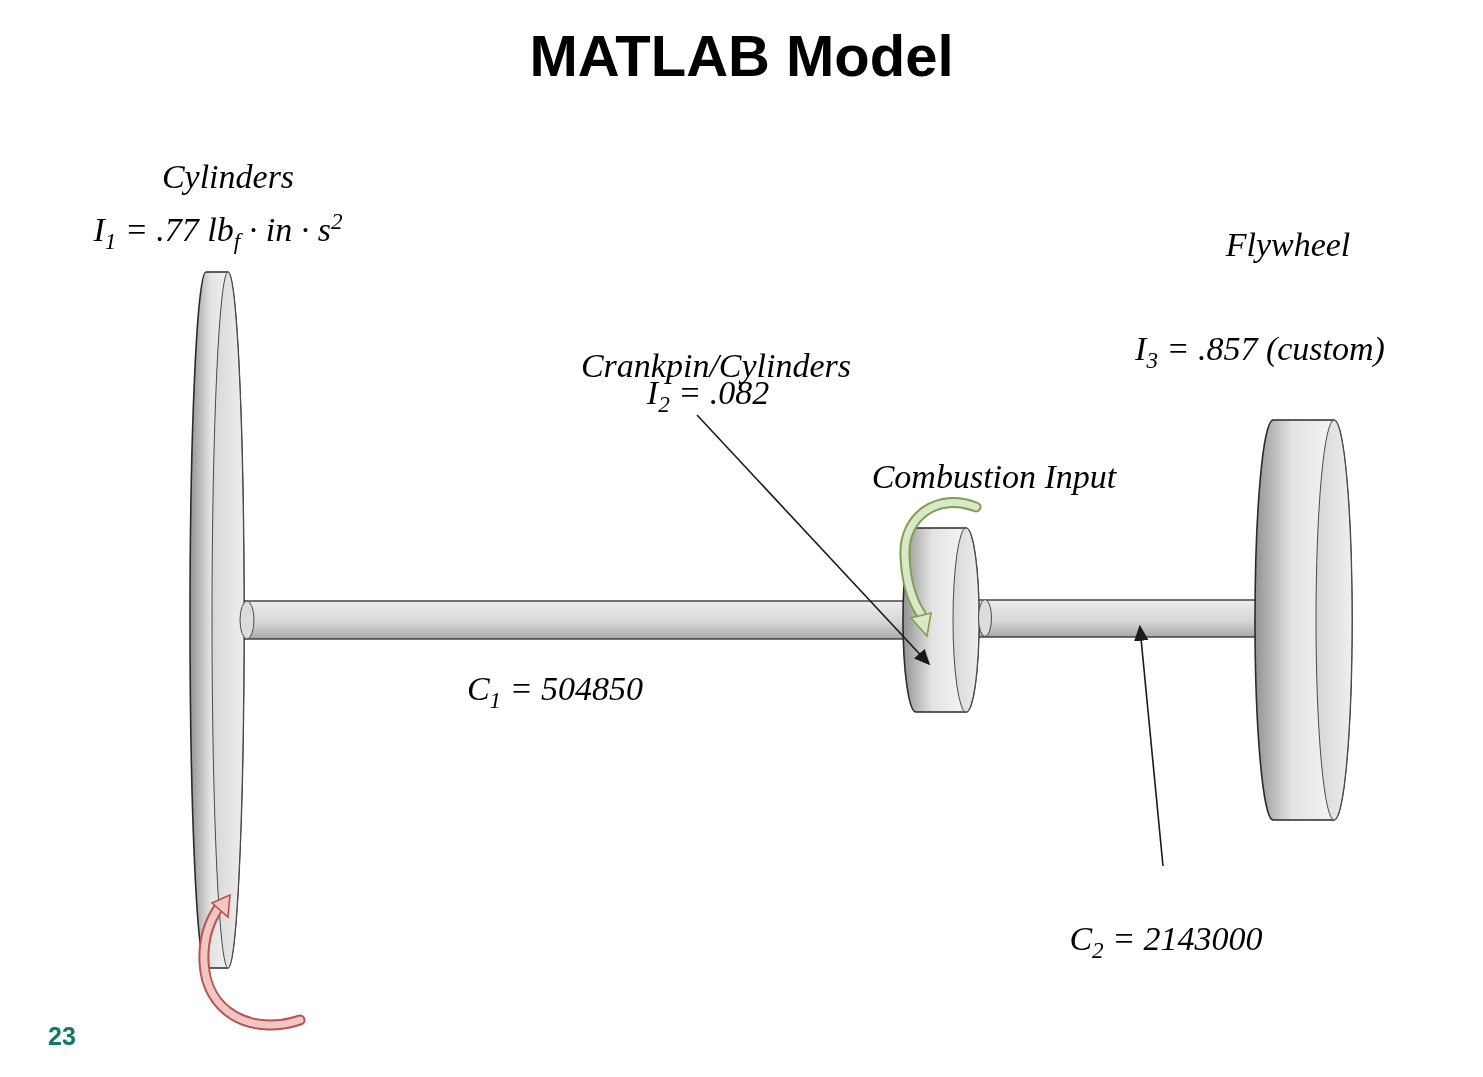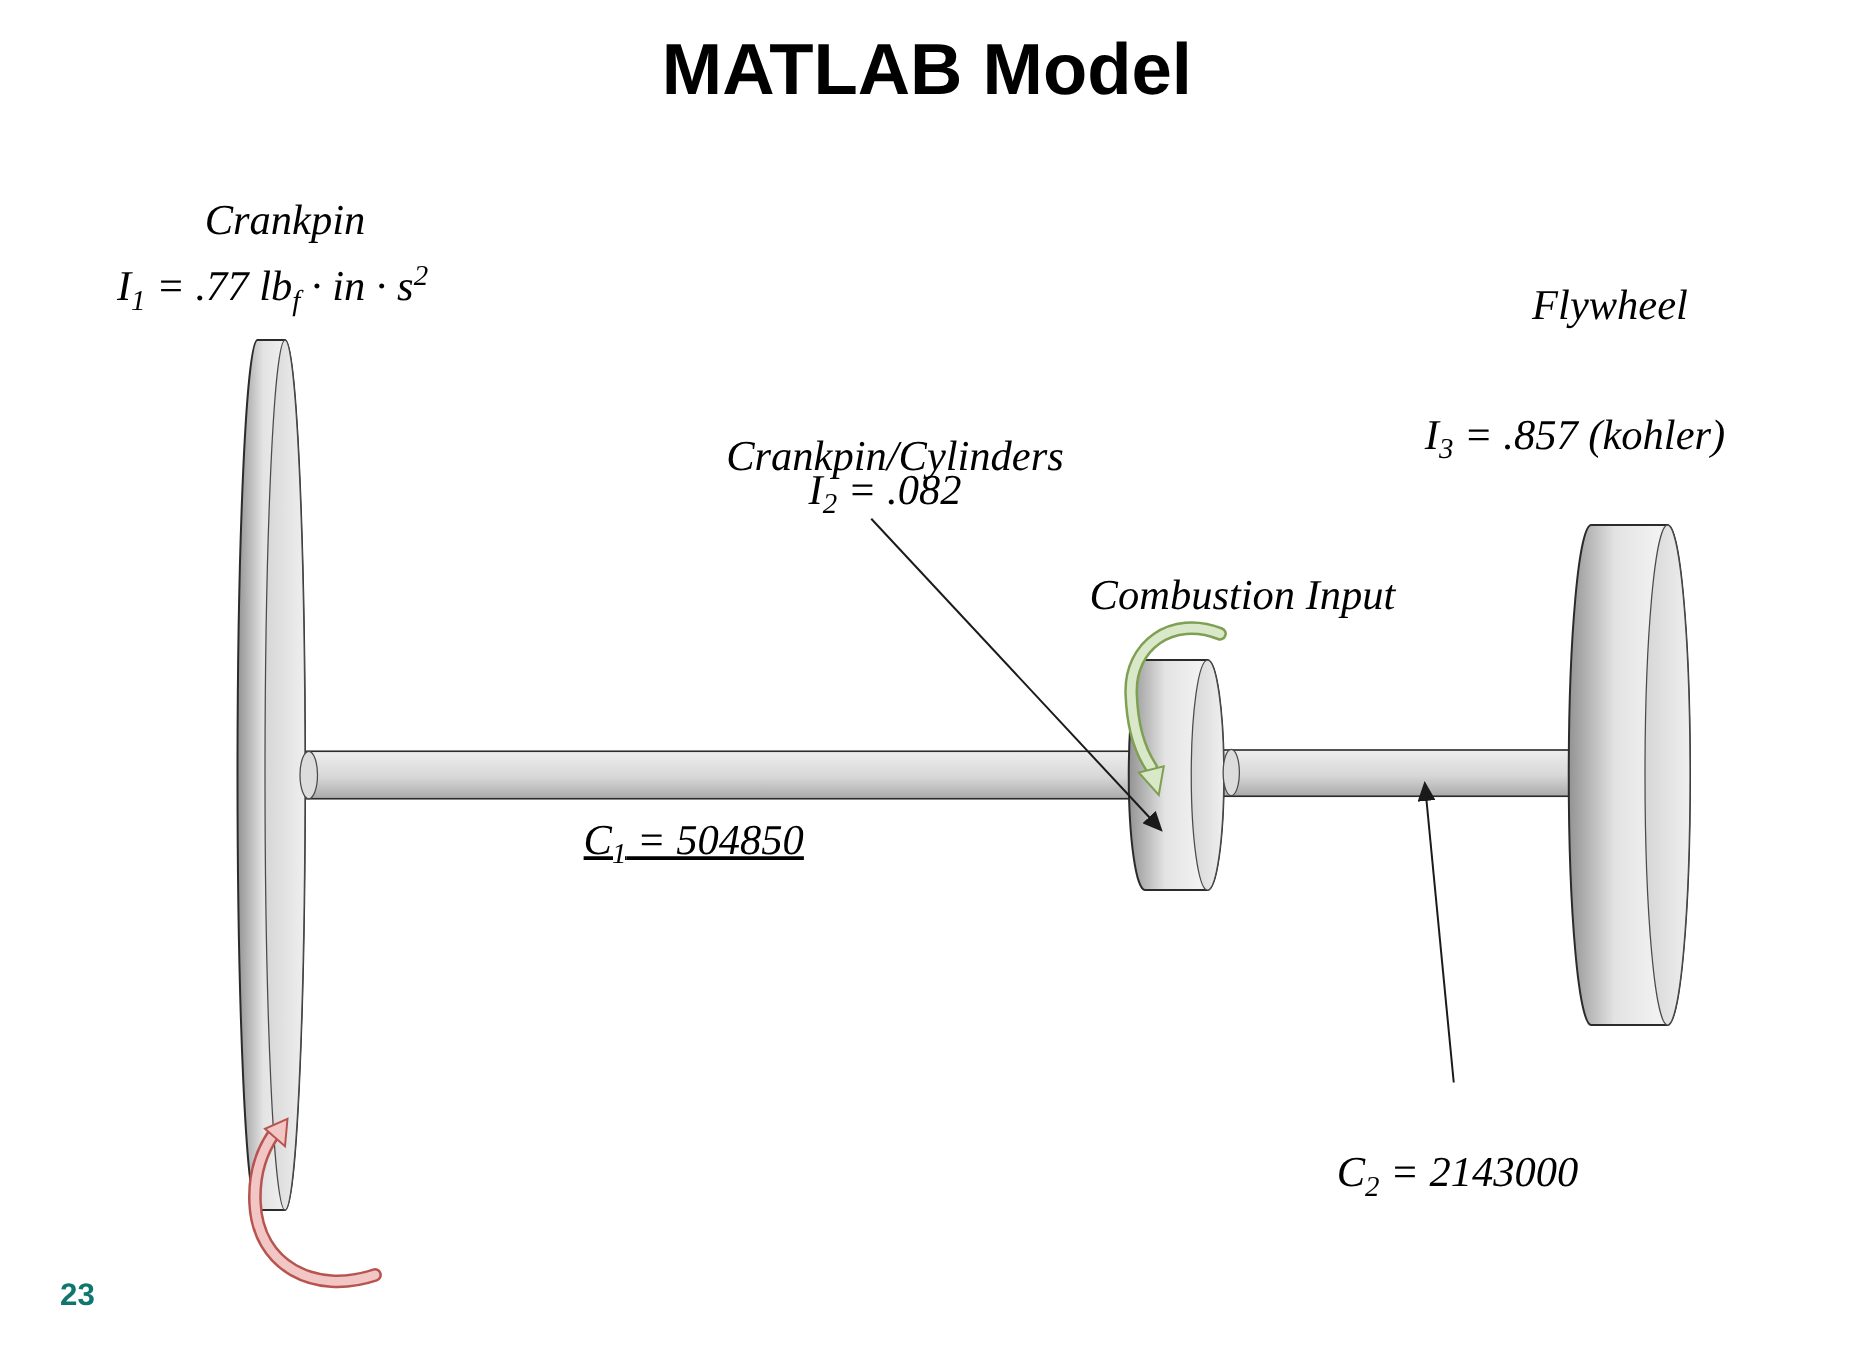--- a/index.html
+++ b/index.html
@@ -92,31 +92,31 @@
 
     <g>
       <path d="M 300 1020 C 252 1036 206 1013 204 962 C 203 938 210 920 219 907" fill="none" stroke-width="11" stroke-linecap="round" stroke="#b85450"></path>
       <path d="M 300 1020 C 252 1036 206 1013 204 962 C 203 938 210 920 219 907" fill="none" stroke-width="7" stroke-linecap="round" stroke="#f2c6c4"></path>
       <polygon points="230,895 228,917 212,903" stroke-width="1.6" fill="#f2c6c4" stroke="#b85450"></polygon>
     </g>
   </svg>
 
   <div class="title">MATLAB Model</div>
 
-  <div class="lbl" style="left:228px; top:158px;">Crankpin</div>
+  <div class="lbl" style="left:228px; top:158px;">Cylinders</div>
   <div class="lbl" style="left:218px; top:208px;"><span>I</span><sub>1</sub><span> = .77 lb</span><sub>f</sub><span> · in · s</span><sup>2</sup></div>
 
   <div class="lbl" style="left:716px; top:322px;margin-top:25px;">Crankpin/Cylinders</div>
   <div class="lbl" style="left:708px; top:374px;font-family:Liberation Serif, serif;"><span>I</span><sub>2</sub><span> = .082</span></div>
 
   <div class="lbl" style="left:1288px; top:226px;">Flywheel</div>
-  <div class="lbl" style="left:1260px; top:330px;"><span>I</span><sub>3</sub><span> = .857 (kohler)</span></div>
+  <div class="lbl" style="left:1260px; top:330px;"><span>I</span><sub>3</sub><span> = .857 (custom)</span></div>
 
   <div class="lbl" style="left:994px; top:458px;">Combustion Input</div>
 
-  <div class="lbl" style="left:555px; top:654px;text-decoration:underline;"><span>C</span><sub>1</sub><span> = 504850</span></div>
+  <div class="lbl" style="left:555px; top:670px;"><span>C</span><sub>1</sub><span> = 504850</span></div>
 
   <div class="lbl" style="left:1166px; top:920px;text-align:center;"><span>C</span><sub>2</sub><span> = 2143000</span></div>
 
 
   <div class="pagenum">23</div>
 
 </div>
 
 </body></html>

